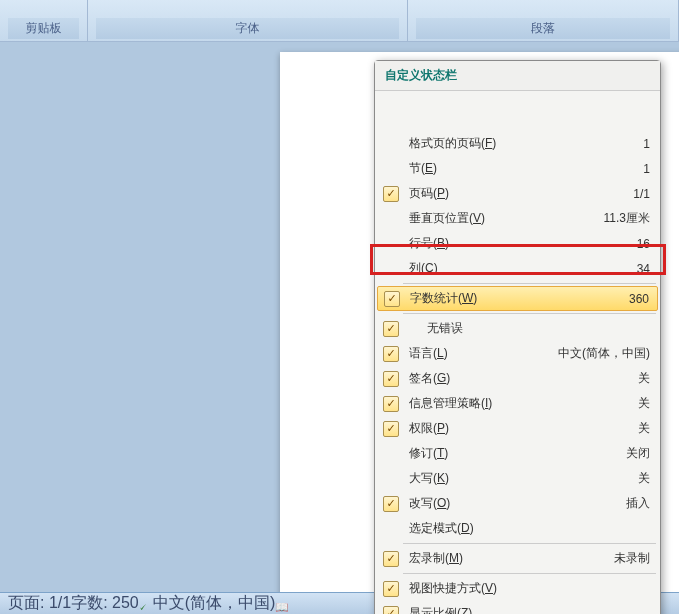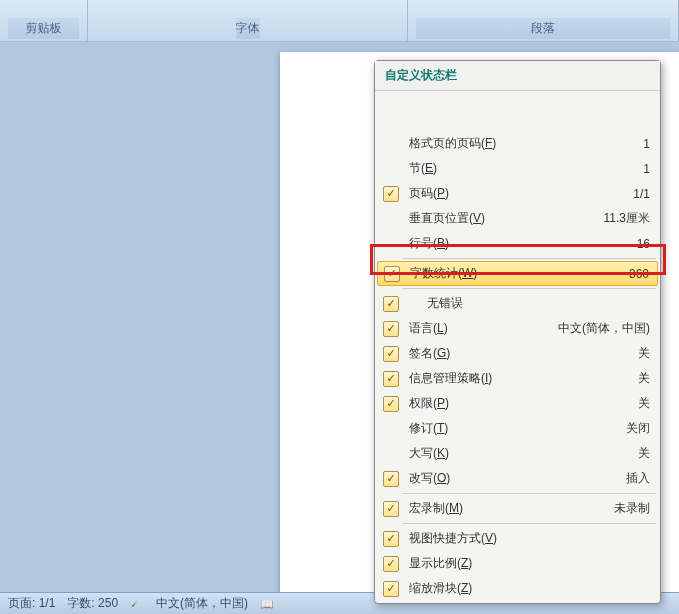--- a/index.html
+++ b/index.html
@@ -31,21 +31,21 @@
     
     .group-label {
       color: #4b6189;
       font-size: 12px;
       text-align: center;
       padding: 2px 0;
       background: linear-gradient(to bottom, #c5d9ec, #b5cce3);
     }
     
     .group1 { width: 88px; }
-    .group2 { width: 320px; align-items: center; }
+    .group2 { width: 320px; }
     .group3 { flex: 1; }
     
     .main-area {
       display: flex;
       height: calc(100% - 42px - 22px);
       background: #b1c8df;
     }
     
     .doc-panel {
       flex: 1;
@@ -159,22 +159,21 @@
       margin: 2px 4px 2px 28px;
     }
     
     .status-bar {
       height: 22px;
       background: linear-gradient(to bottom, #d2e3f4, #b5cce4);
       border-top: 1px solid #7da3c9;
       display: flex;
       align-items: center;
       padding: 0 8px;
-      gap: 12px;
-      font-size: 12px;
+      font-size: 16px;
       color: #3a4a6a;
     }
     
     .status-segment {
       display: flex;
       align-items: center;
       gap: 4px;
     }
     
     .status-icon {
@@ -258,20 +257,27 @@
         <div class="menu-label">垂直页位置(<u>V</u>)</div>
         <div class="menu-value">11.3厘米</div>
       </div>
       <div class="menu-item">
         <div class="check-col">
           <div class="checkbox unchecked"></div>
         </div>
         <div class="menu-label">行号(<u>B</u>)</div>
         <div class="menu-value">16</div>
       </div>
+      <div class="menu-item">
+        <div class="check-col">
+          <div class="checkbox unchecked"></div>
+        </div>
+        <div class="menu-label">列(<u>C</u>)</div>
+        <div class="menu-value">34</div>
+      </div>
       <div class="menu-separator"></div>
       <div class="menu-item highlighted">
         <div class="check-col">
           <div class="checkbox">✓</div>
         </div>
         <div class="menu-label">字数统计(<u>W</u>)</div>
         <div class="menu-value">360</div>
       </div>
       <div class="menu-separator"></div>
       <div class="menu-item">
@@ -321,20 +327,27 @@
         </div>
         <div class="menu-label">大写(<u>K</u>)</div>
         <div class="menu-value">关</div>
       </div>
       <div class="menu-item">
         <div class="check-col">
           <div class="checkbox">✓</div>
         </div>
         <div class="menu-label">改写(<u>O</u>)</div>
         <div class="menu-value">插入</div>
+      </div>
+      <div class="menu-item">
+        <div class="check-col">
+          <div class="checkbox unchecked"></div>
+        </div>
+        <div class="menu-label">选定模式(<u>D</u>)</div>
+        <div class="menu-value"></div>
       </div>
       <div class="menu-separator"></div>
       <div class="menu-item">
         <div class="check-col">
           <div class="checkbox">✓</div>
         </div>
         <div class="menu-label">宏录制(<u>M</u>)</div>
         <div class="menu-value">未录制</div>
       </div>
       <div class="menu-separator"></div>

